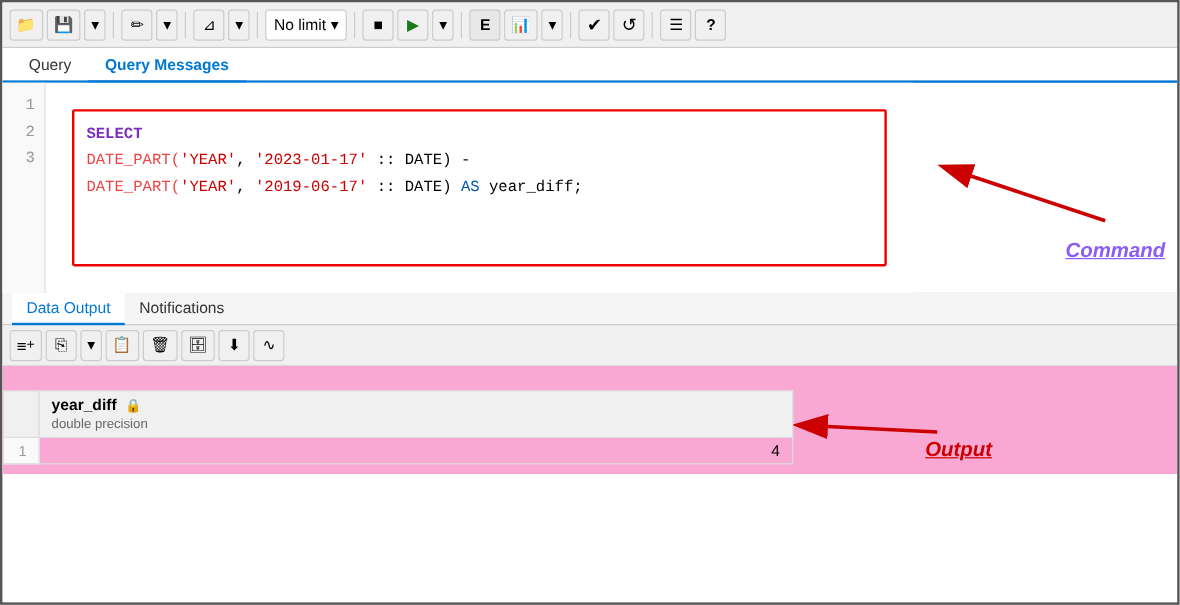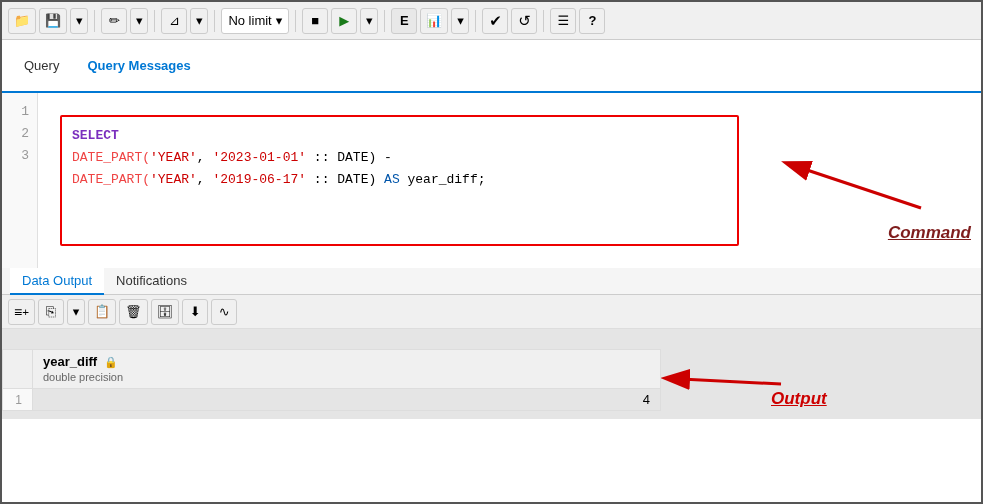--- a/index.html
+++ b/index.html
@@ -56,21 +56,21 @@
     }
 
     
     .tabs-row {
       display: flex;
       border-bottom: 2px solid #0078d4;
       background: #fff;
       padding: 0 8px;
     }
     .tab {
-      padding: 18px 14px;
+      padding: 6px 14px;
       cursor: pointer;
       font-size: 13px;
       color: #333;
       border-bottom: 2px solid transparent;
       margin-bottom: -2px;
     }
     .tab.active {
       color: #0078d4;
       border-bottom: 2px solid #0078d4;
       font-weight: bold;
@@ -116,21 +116,21 @@
       right: 15px;
       color: #e00;
       font-size: 16px;
       font-weight: bold;
       text-decoration: underline;
       font-style: italic;
     }
 
     
     .bottom-section {
-      background: #e5e5e5;
+      background: #f9a8d4;
     }
     .bottom-tabs-row {
       display: flex;
       border-bottom: 1px solid #ccc;
       background: #f5f5f5;
       padding: 0 8px;
     }
     .bottom-tab {
       padding: 5px 12px;
       cursor: pointer;
@@ -249,38 +249,38 @@
 <div class="main-content" style="height:175px;position:relative;">
 
   <div class="editor-area" style="flex:1;height:175px;border-bottom:none;">
     <div class="line-numbers">
       <div>1</div>
       <div>2</div>
       <div>3</div>
     </div>
     <div class="code-area">
       <div><span class="kw-select">SELECT</span></div>
-      <div><span class="kw-fn">DATE_PART(</span><span class="str-val">'YEAR'</span><span>, </span><span class="str-val">'2023-01-01'</span><span> :: DATE) -</span></div>
+      <div><span class="kw-fn">DATE_PART(</span><span class="str-val">'YEAR'</span><span>, </span><span class="str-val">'2023-01-17'</span><span> :: DATE) -</span></div>
       <div><span class="kw-fn">DATE_PART(</span><span class="str-val">'YEAR'</span><span>, </span><span class="str-val">'2019-06-17'</span><span> :: DATE) </span><span class="kw-as">AS</span><span> year_diff;</span></div>
     </div>
   </div>
 
   <div class="right-annotation" style="position:relative;width:220px;height:175px;">
 
     <svg class="arrow-svg" width="220" height="175" style="position:absolute;top:0;left:0;">
 
       <defs>
         <marker id="arrowhead" markerWidth="10" markerHeight="7" refX="3" refY="3.5" orient="auto">
           <polygon points="0 0, 10 3.5, 0 7" fill="#cc0000"></polygon>
         </marker>
       </defs>
 
       <line x1="160" y1="115" x2="40" y2="75" stroke="#cc0000" stroke-width="3" marker-end="url(#arrowhead)"></line>
     </svg>
-    <div class="command-label" style="position:absolute;bottom:25px;right:10px;color:#7f1d1d;font-size:17px;font-weight:bold;text-decoration:underline;font-style:italic;text-align:center;">Command</div>
+    <div class="command-label" style="position:absolute;bottom:25px;right:10px;color:#8b5cf6;font-size:17px;font-weight:bold;text-decoration:underline;font-style:italic;text-align:center;">Command</div>
   </div>
 </div>
 
 <div class="bottom-section">
 
   <div class="bottom-tabs-row">
     <div class="bottom-tab active">
       <span>Data Output</span>
     </div>
     <div class="bottom-tab">

